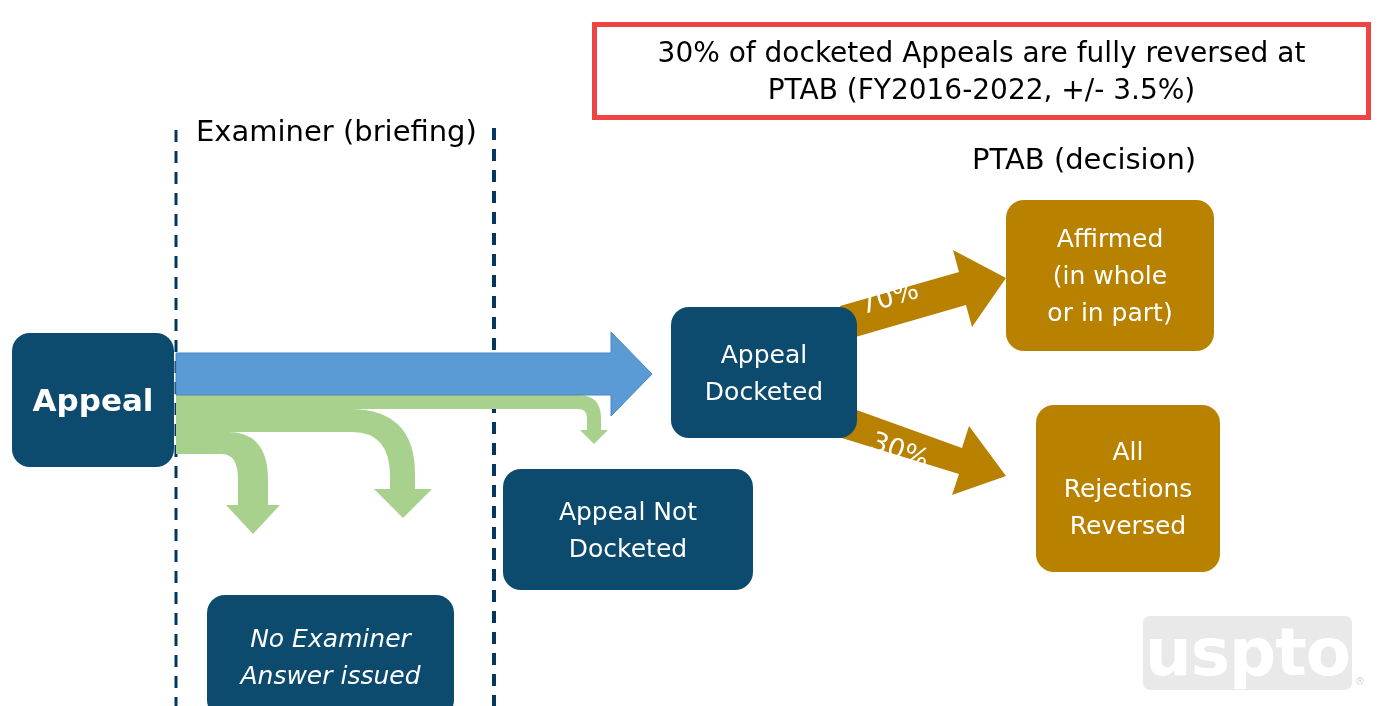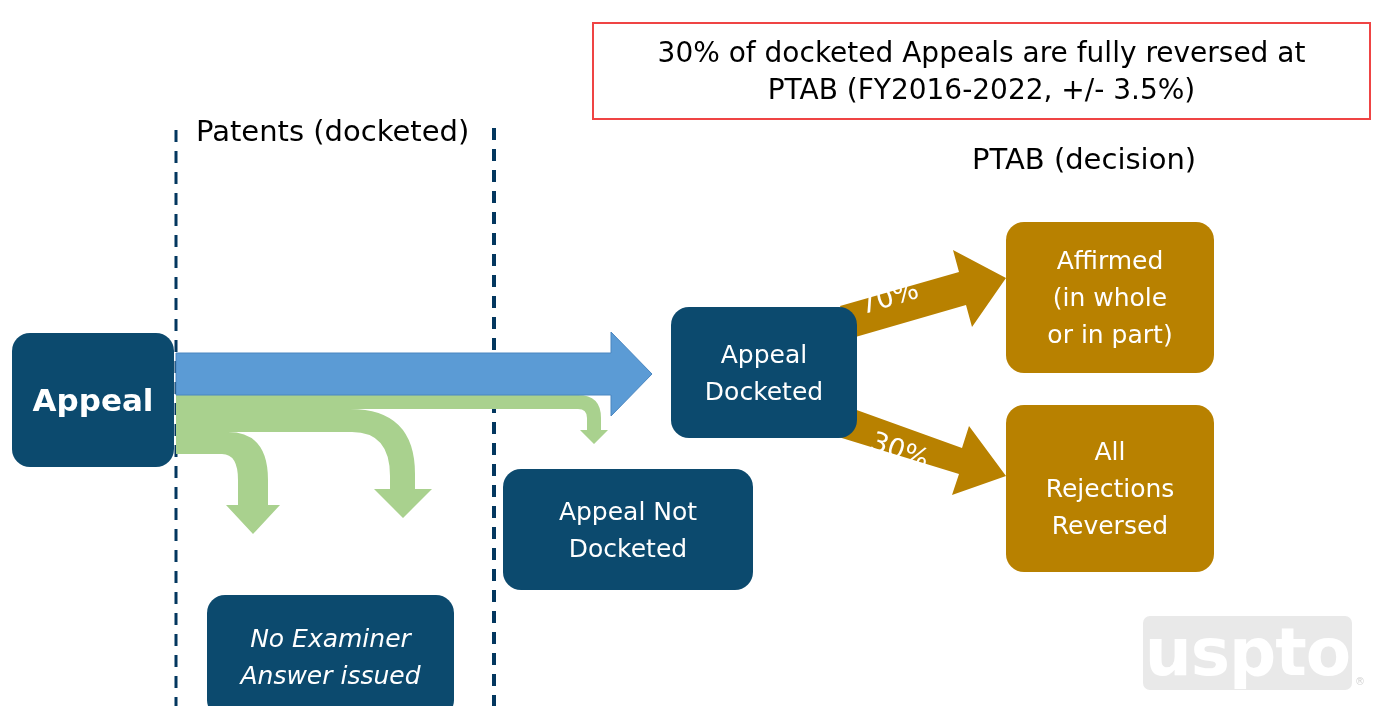--- a/index.html
+++ b/index.html
@@ -5,21 +5,21 @@
   html, body { margin: 0; padding: 0; background: #ffffff; }
   body { width: 1381px; height: 706px; position: relative; overflow: hidden;
          font-family: "DejaVu Sans", sans-serif; }
   #canvas { position: absolute; left: 0; top: 0; width: 1381px; height: 706px; }
   .node { position: absolute; display: flex; align-items: center; justify-content: center;
           text-align: center; color: #ffffff; border-radius: 18px; white-space: pre-line;
           font-family: "DejaVu Sans", sans-serif; font-size: 25px; line-height: 37px; }
   .navy { background: #0c4a6e; }
   .gold { background: #b88100; }
   .title-box { position: absolute; left: 592px; top: 22px; width: 779px; height: 98px;
-               border: 2px solid #ef4444; box-sizing: border-box; background: #fff;
+               border: 5px solid #ef4444; box-sizing: border-box; background: #fff;
                display: flex; align-items: center; justify-content: center; text-align: center;
                font-size: 28px; line-height: 37px; color: #000; white-space: pre-line; }
   .label { position: absolute; font-size: 29px; color: #000; white-space: nowrap; }
   .pct { position: absolute; color: #fff; font-size: 27px; white-space: nowrap; }
   .logo { position: absolute; left: 1143px; top: 616px; width: 209px; height: 74px;
           background: #e9e9e9; border-radius: 7px; display: flex; align-items: center;
           justify-content: center; color: #fff; font-size: 66px; font-weight: bold;
           letter-spacing: -1px; line-height: 74px; }
   .reg { position: absolute; left: 1355px; top: 676px; font-size: 10px; color: #d2d2d2; }
 </style>
@@ -42,34 +42,34 @@
 
   <path d="M176,353 L611,353 L611,332 L652,374 L611,416 L611,395 L176,395 Z" fill="#5b9bd5" stroke="#4a86c0" stroke-width="1"></path>
 
   <path d="M840,306 L959,272 L953,250 L1006,278 L972,327 L966,305 L852,338 Z" fill="#b88100"></path>
   <path d="M840,404 L962,448 L969,426 L1006,476 L952,495 L959,474 L832,435 Z" fill="#b88100"></path>
 </svg>
 
 <div class="title-box">30% of docketed Appeals are fully reversed at
 PTAB (FY2016-2022,  +/- 3.5%)</div>
 
-<div class="label" style="left:196px; top:114px;">Patents (docketed)</div>
+<div class="label" style="left:196px; top:114px;">Examiner (briefing)</div>
 <div class="label" style="left:972px; top:142px;text-align:center;">PTAB (decision)</div>
 
 <div class="node navy" style="left:12px; top:333px; width:162px; height:134px; font-size:31px; font-weight:bold;">Appeal</div>
 <div class="node navy" style="left:671px; top:307px; width:186px; height:131px;">Appeal
 Docketed</div>
 <div class="node navy" style="left:503px; top:469px; width:250px; height:121px;">Appeal Not
 Docketed</div>
 <div class="node navy" style="left:207px; top:595px; width:247px; height:123px;font-style:italic;">No Examiner
 Answer issued</div>
-<div class="node gold" style="left:1006px; top:200px; width:208px; height:151px;margin-top:22px;">Affirmed
+<div class="node gold" style="left:1006px; top:200px; width:208px; height:151px;">Affirmed
 (in whole
 or in part)</div>
-<div class="node gold" style="left:1006px; top:405px; width:208px; height:167px;">All
+<div class="node gold" style="left:1036px; top:405px; width:184px; height:167px;">All
 Rejections
 Reversed</div>
 
 <div class="pct" style="left:860px; top:290px; transform:rotate(-17deg); transform-origin:left center;">70%</div>
 <div class="pct" style="left:872px; top:424px; transform:rotate(20deg); transform-origin:left center;">30%</div>
 
 <div class="logo">uspto</div>
 <div class="reg">®</div>
 
 </body></html>

